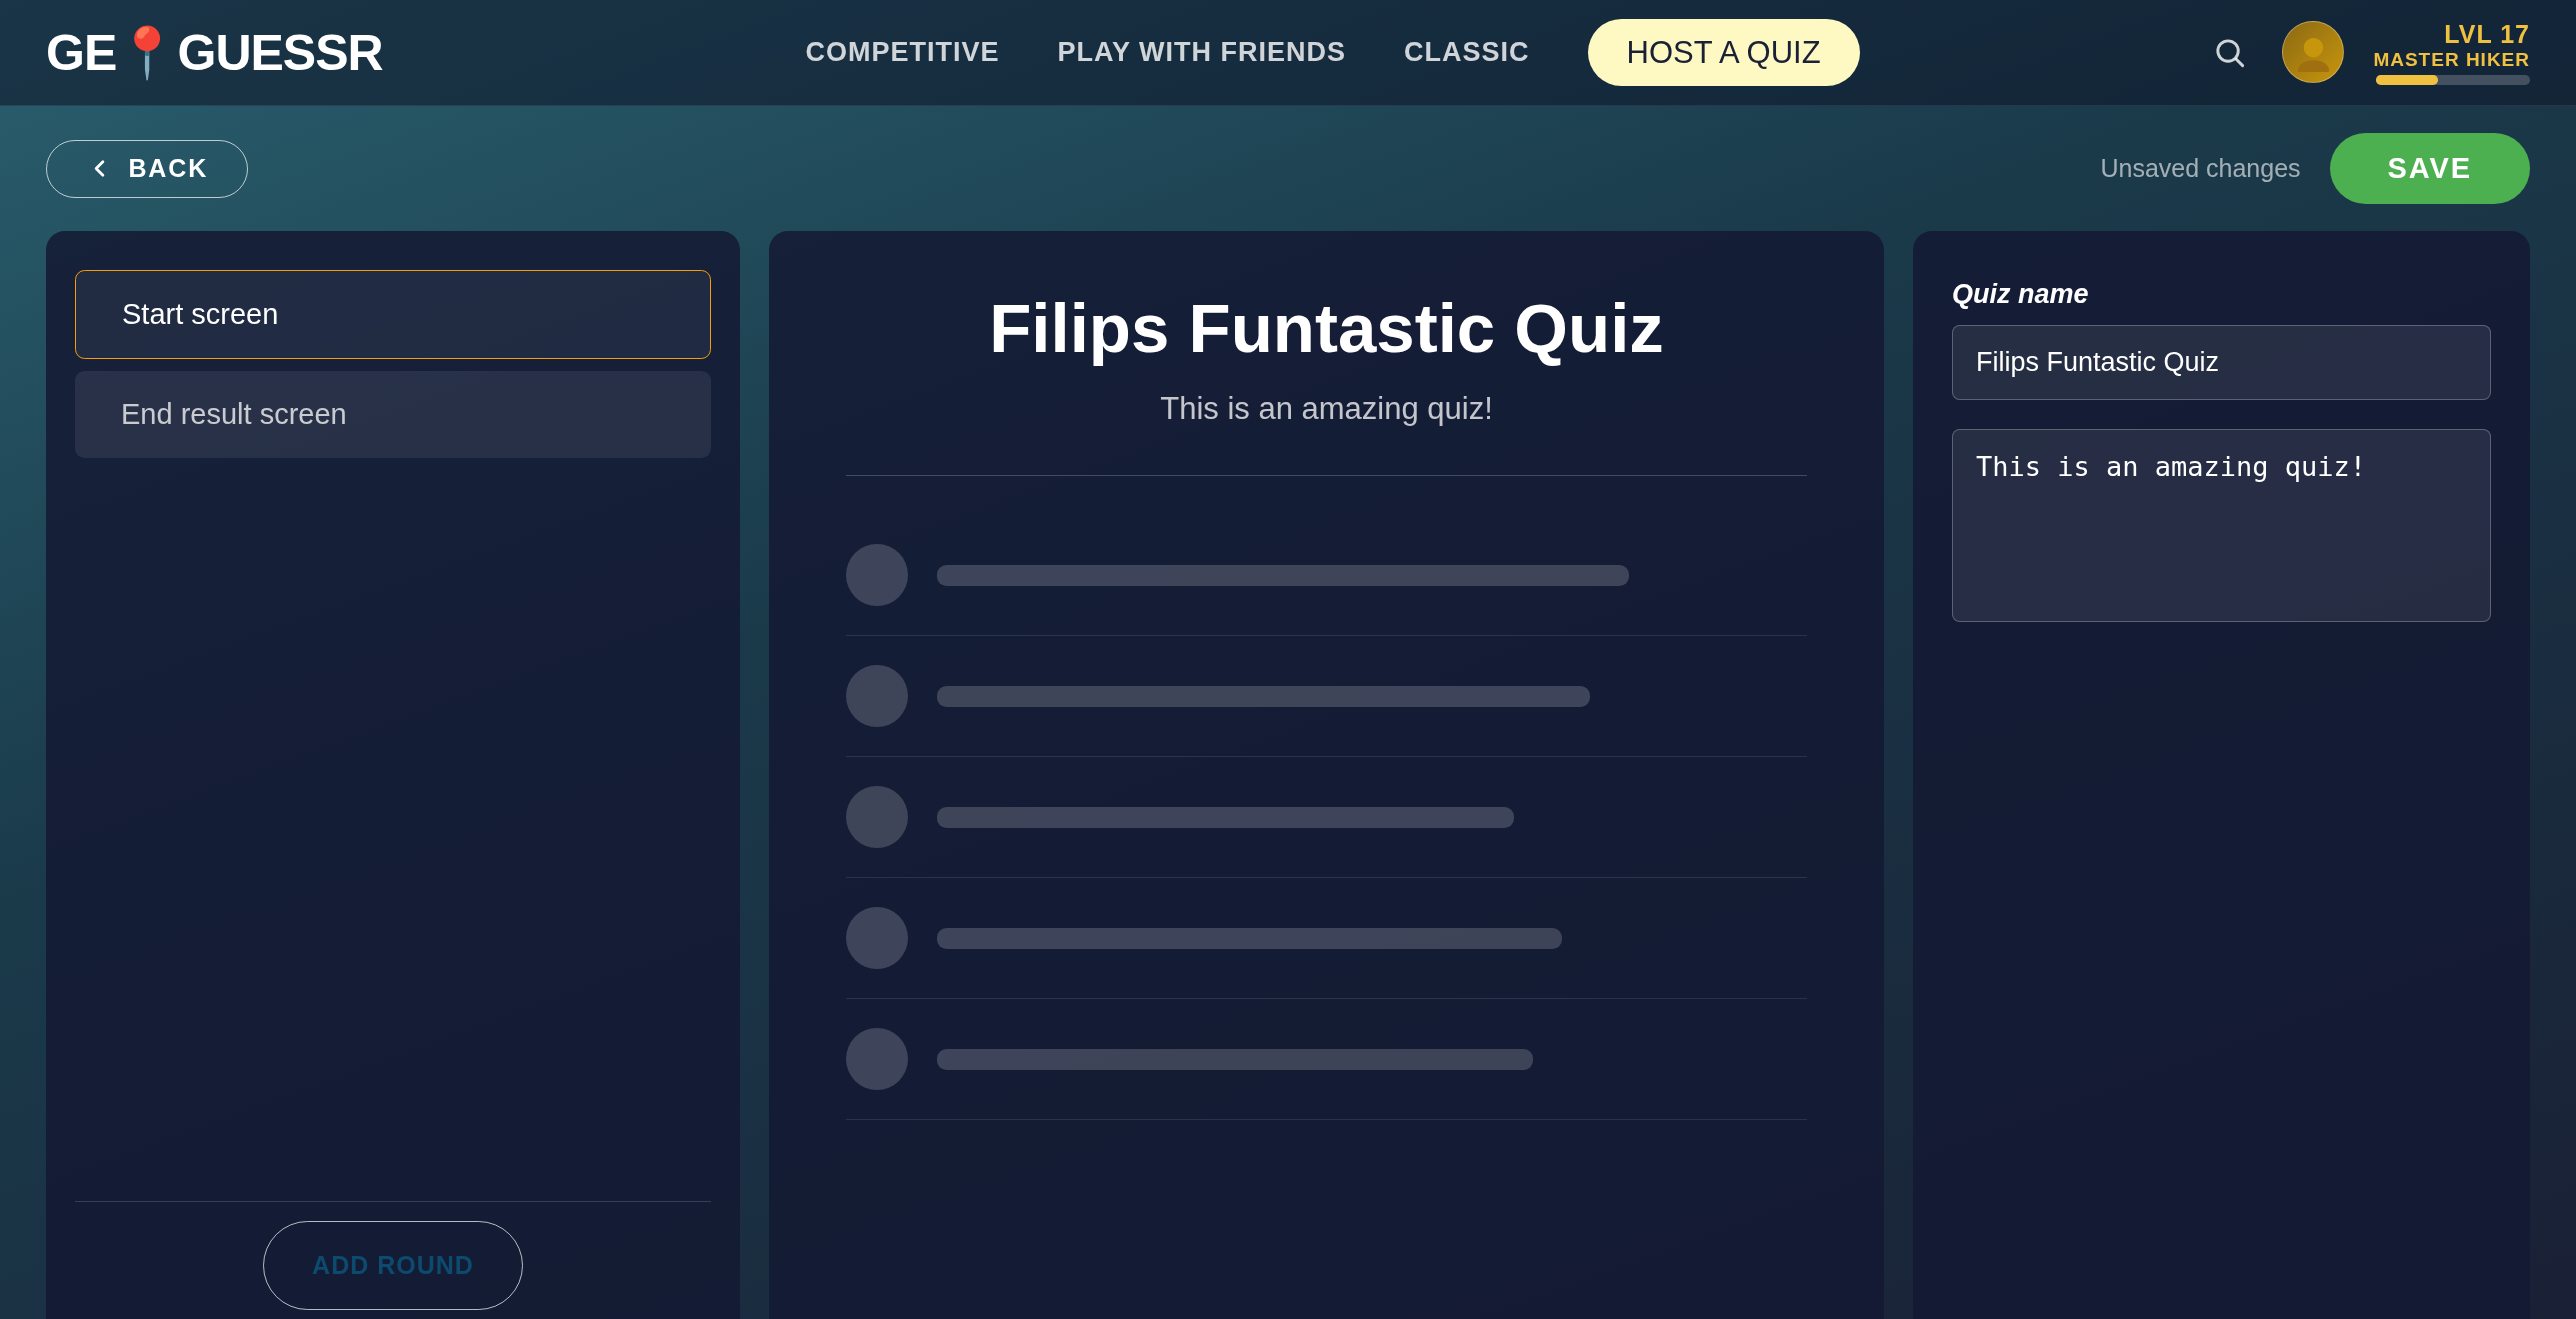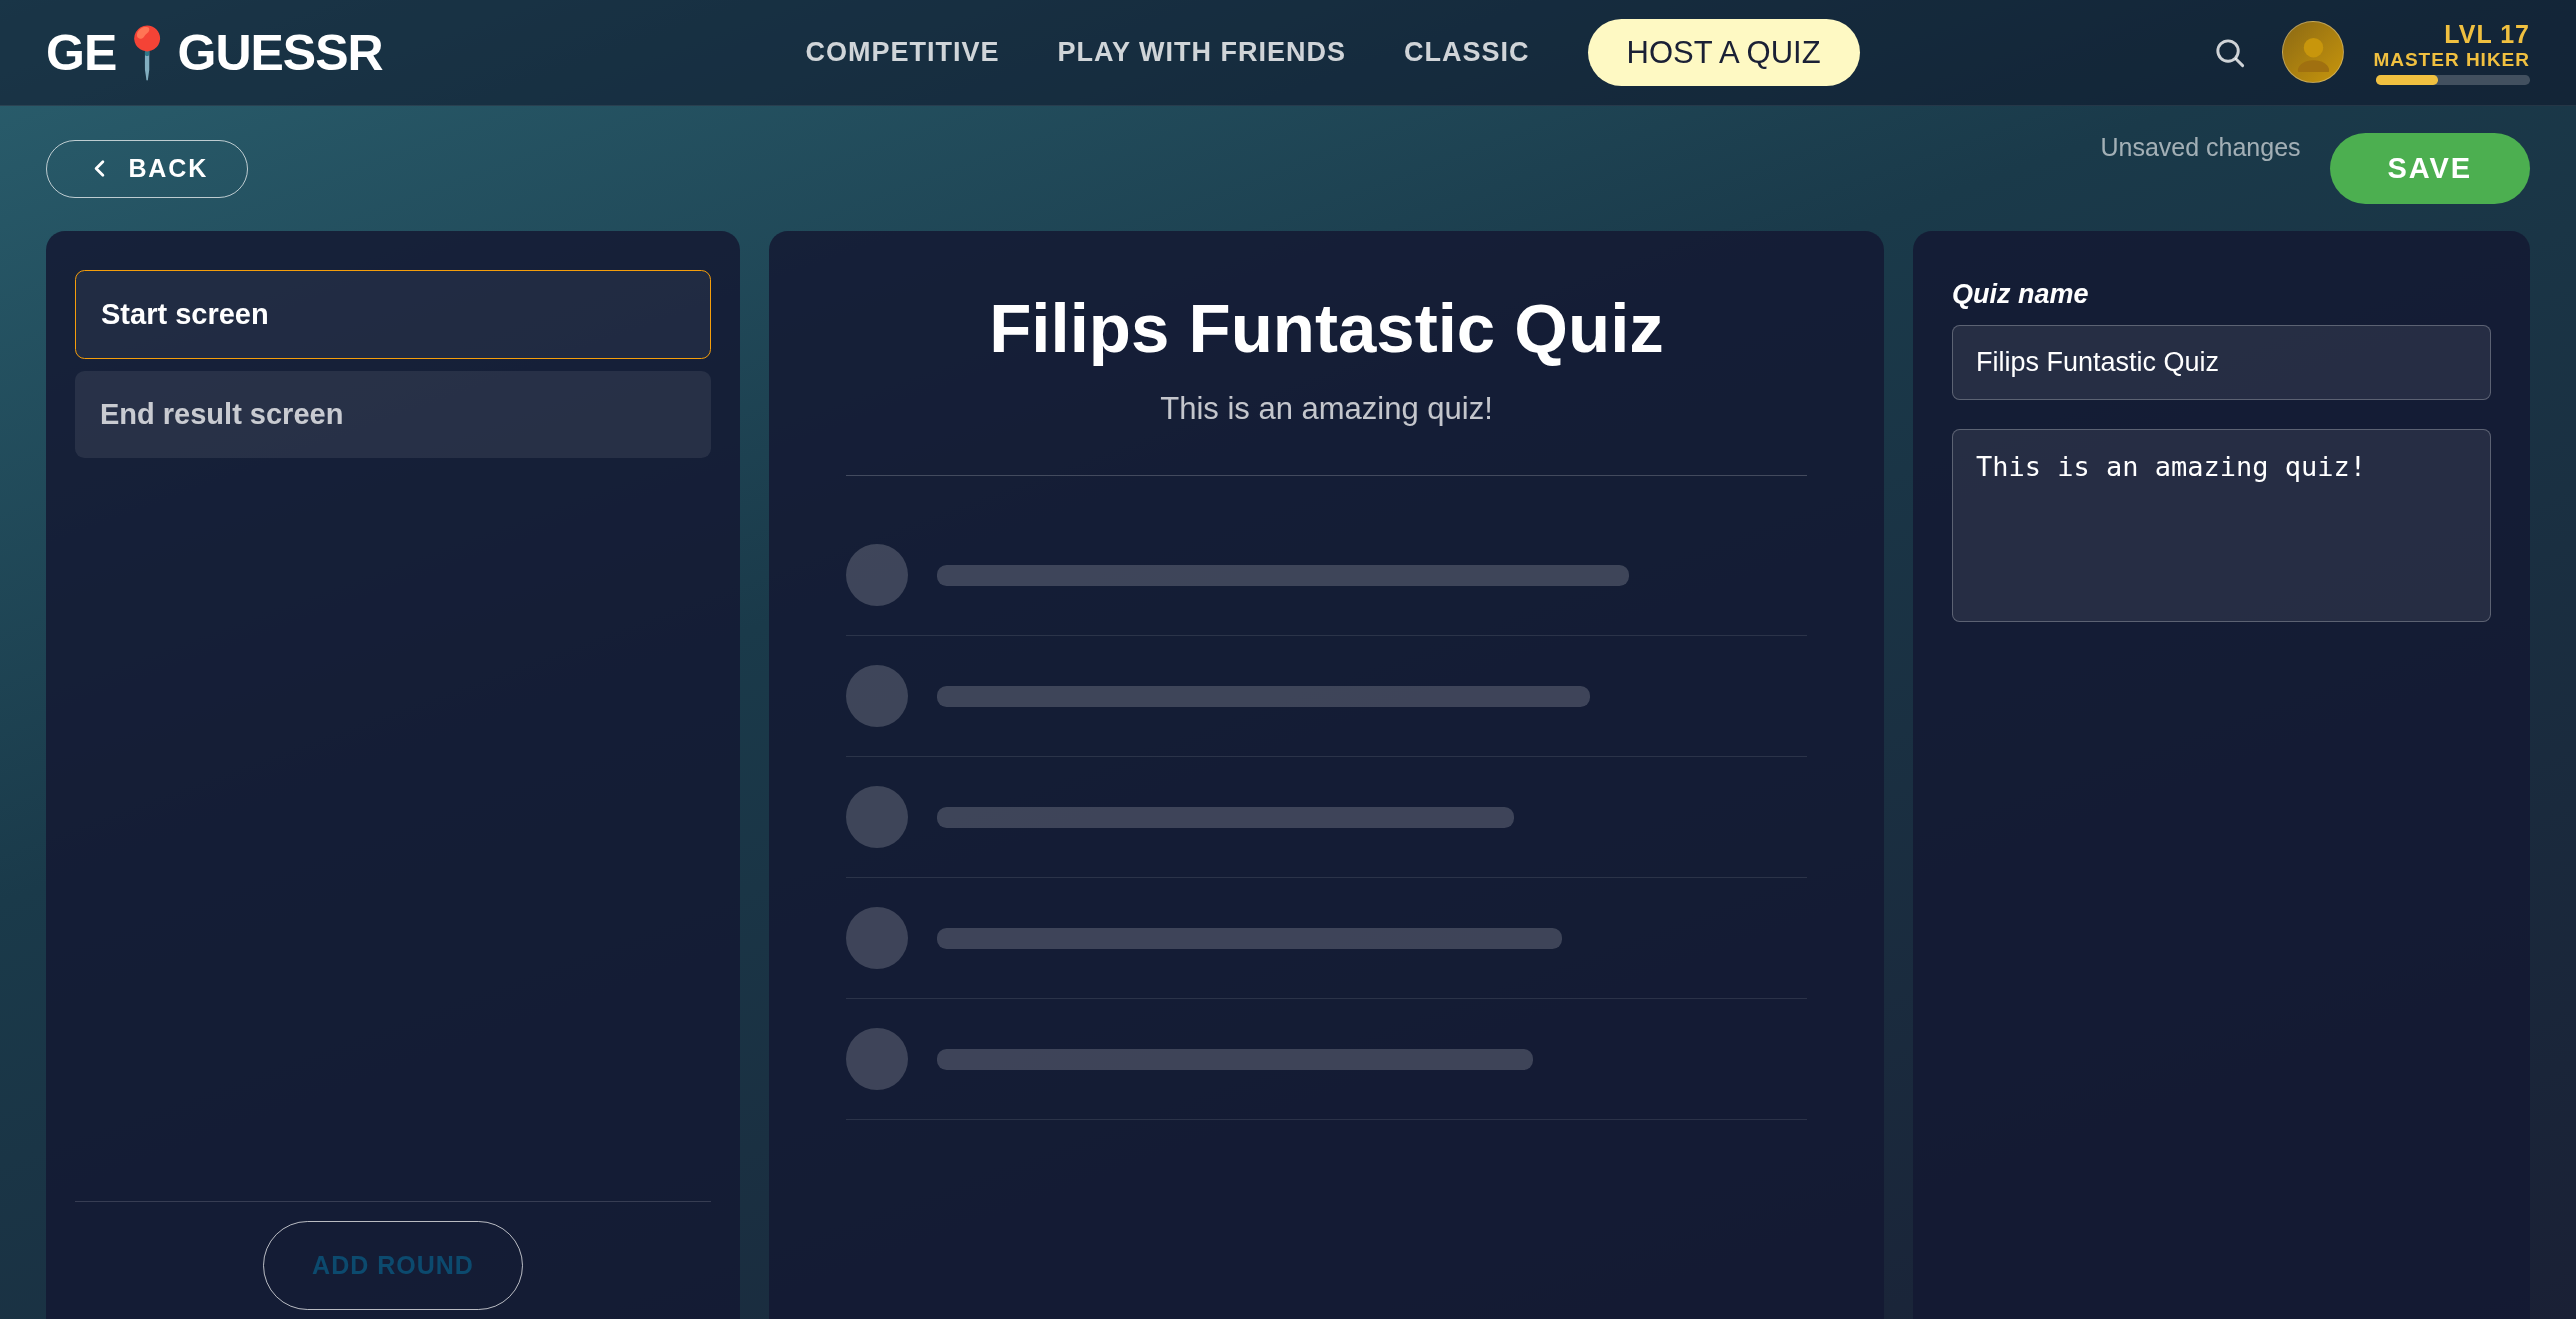--- a/index.html
+++ b/index.html
@@ -154,20 +154,21 @@
       padding: 13.5px 39px;
       color: white;
       font-size: 25px;
       font-weight: 700;
       cursor: pointer;
       letter-spacing: 1.9px;
     }
 
     .toolbar-right {
       display: flex;
+      align-items: center;
       gap: 29px;
     }
 
     .unsaved-text {
       font-size: 25px;
       color: rgba(255,255,255,0.6);
     }
 
     .save-btn {
       background: #4caf50;
@@ -202,24 +203,24 @@
     }
 
     .screen-list {
       display: flex;
       flex-direction: column;
       gap: 11.6px;
       flex: 1;
     }
 
     .screen-item {
-      padding: 27px 25px;
+      padding: 27px 46px;
       border-radius: 9.6px;
       font-size: 29px;
-      font-weight: 700;
+      font-weight: 400;
       cursor: pointer;
     }
 
     .screen-item.active {
       border: 1.9px solid #f59e0b;
       background: rgba(255,255,255,0.05);
       color: white;
     }
 
     .screen-item.inactive {

